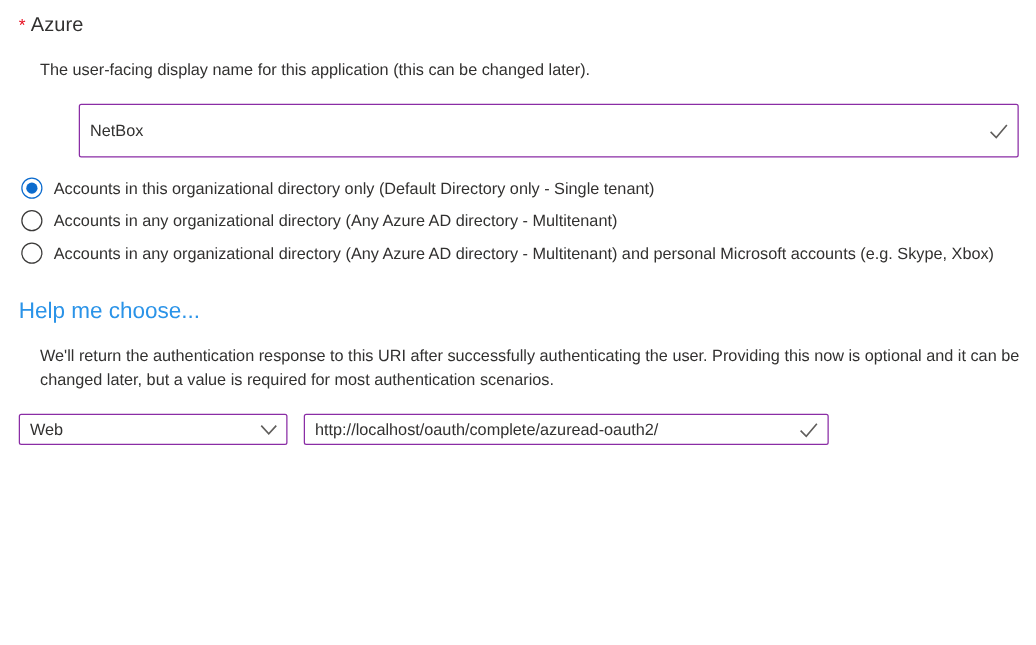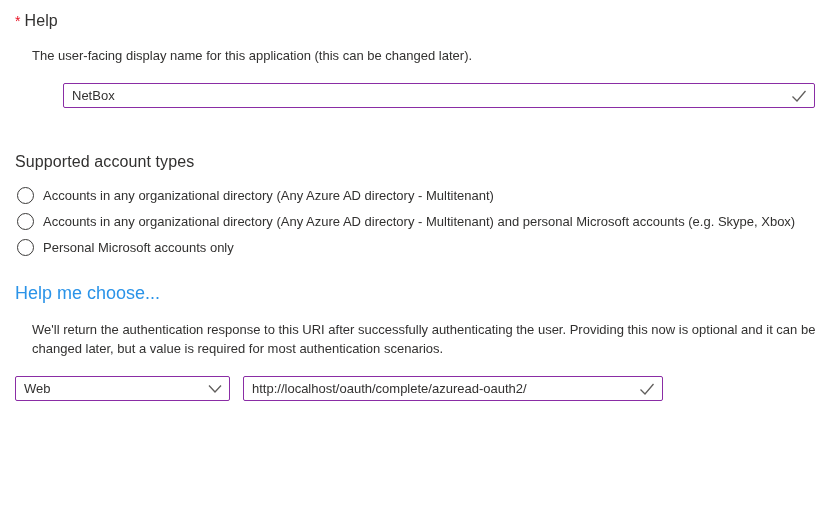--- a/index.html
+++ b/index.html
@@ -30,21 +30,21 @@
     margin-left: 17px;
   }
 
   
   .name-label { margin-top: 2px; }
   .name-desc { margin-top: 16px; }
   .input-wrap {
     position: relative;
     margin-top: 18px;
     width: 800px;
-    height: 25px;
+    height: 43px;
     padding-left: 48px;
   }
   .text-input {
     width: 100%; height: 100%;
     border: 1.5px solid #8a2da5;
     border-radius: 2px;
     padding: 0 28px 0 8px;
     font-family: "Liberation Sans", "DejaVu Sans", sans-serif;
     font-size: 13px;
     color: #323130;
@@ -144,45 +144,44 @@
     width: 420px; height: 25px;
   }
 </style>
 </head>
 <body>
 
 <div class="page">
 
   
   <div class="section-heading name-label">
-    <span class="required-marker">*</span><span>Help</span>
+    <span class="required-marker">*</span><span>Azure</span>
   </div>
   <div class="field-desc name-desc">The user-facing display name for this application (this can be changed later).</div>
   <div class="input-wrap">
     <input class="text-input" type="text" value="NetBox" style="">
     <svg class="input-check" viewBox="0 0 16 14">
       <path d="M1.5 7.5 L6 12 L14.5 2" fill="none" stroke="#605e5c" stroke-width="1.3"></path>
     </svg>
   </div>
 
   
-  <div class="section-heading account-heading">Supported account types</div>
 
   <div class="radio-group">
+    <div class="radio-row">
+      <span class="radio selected"></span>
+      <span class="radio-label">Accounts in this organizational directory only (Default Directory only - Single tenant)</span>
+    </div>
     <div class="radio-row">
       <span class="radio"></span>
       <span class="radio-label">Accounts in any organizational directory (Any Azure AD directory - Multitenant)</span>
     </div>
     <div class="radio-row">
       <span class="radio"></span>
       <span class="radio-label">Accounts in any organizational directory (Any Azure AD directory - Multitenant) and personal Microsoft accounts (e.g. Skype, Xbox)</span>
-    </div>
-    <div class="radio-row">
-      <span class="radio"></span>
-      <span class="radio-label">Personal Microsoft accounts only</span>
     </div>
   </div>
 
   <a class="help-link" href="#">Help me choose...</a>
 
   
   <div class="field-desc redirect-desc">We'll return the authentication response to this URI after successfully authenticating the user. Providing this now is optional and it can be changed later, but a value is required for most authentication scenarios.</div>
 
   <div class="redirect-row">
     <div class="select-wrap">

